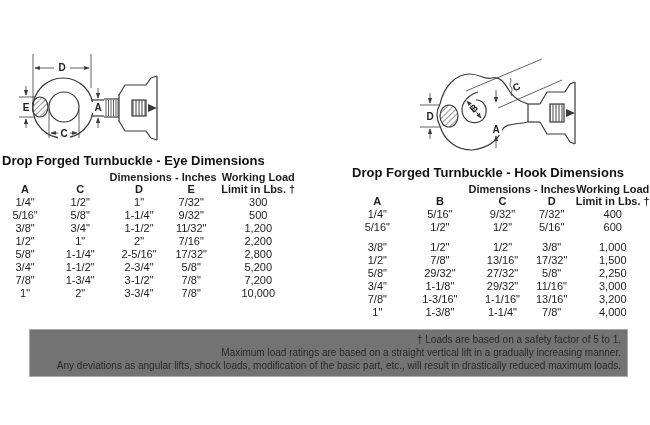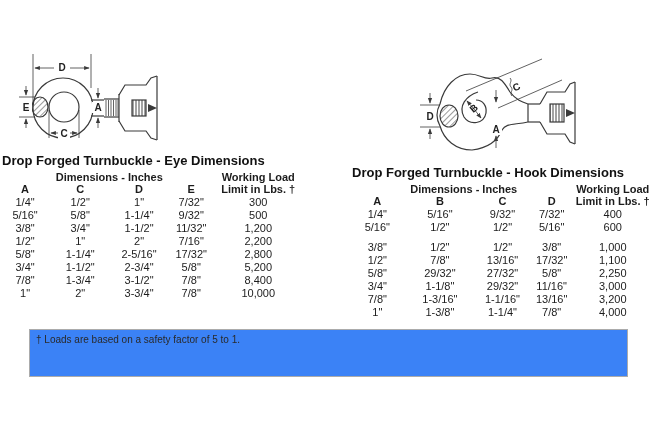--- a/index.html
+++ b/index.html
@@ -12,33 +12,33 @@
   #eye-diagram{left:6px;top:14px;}
   #hook-diagram{left:390px;top:16px;}
   svg text{font-family:"Liberation Sans",sans-serif;font-size:10px;font-weight:bold;fill:#222;}
 
   .tbl{position:absolute;top:153px;width:298px;}
   #eye-block{left:2px;}
   #hook-block{left:352px;margin-top:12px;}
   .tbl-title{font-size:13px;font-weight:bold;margin:0 0 3px 0;color:#111;}
   .hdr1{display:flex;font-size:11px;font-weight:bold;line-height:12px;}
   .hdr2{display:flex;font-size:11px;font-weight:bold;line-height:13px;}
-  .dims{text-align:center;}
+  .dims{text-align:right;}
   .eye .dims{width:72%;} .eye .wll{width:28%;text-align:center;}
   .hook .dims{width:75%;} .hook .wll{width:25%;text-align:center;}
   .tr{display:flex;font-size:11px;line-height:13px;}
   .td,.hc{text-align:center;white-space:nowrap;}
   .eye .c0{width:15.5%}.eye .c1{width:21.5%}.eye .c2{width:18%}.eye .c3{width:17%}.eye .c4{width:28%}
   .hook .c0{width:17%}.hook .c1{width:25%}.hook .c2{width:17%}.hook .c3{width:16%}.hook .c4{width:25%}
   .gap{margin-top:7px;}
 
   .footnotes{
     position:absolute;left:29px;top:329px;width:585px;height:40px;
     border:1px solid #ababab;padding:3px 6px;
-    font-size:10px;line-height:13px;color:#2a2a2a;background:#3b82f6;
+    font-size:10px;line-height:13px;color:#2a2a2a;background:#737373;text-align:right;
   }
   .footnotes p{margin:0;white-space:nowrap;}
 </style>
 </head>
 <body>
 
 <svg id="eye-diagram" class="diagram" width="214" height="138" viewBox="0 0 214 138">
   <defs>
     <marker id="arwE" viewBox="0 0 8 8" refX="7" refY="4" markerWidth="7" markerHeight="7" orient="auto">
       <path d="M0,1 L8,4 L0,7 Z" fill="#3a3a3a"></path>
@@ -232,21 +232,21 @@
         <div class="td c1">1-1/2"</div>
         <div class="td c2">2-3/4"</div>
         <div class="td c3">5/8"</div>
         <div class="td c4">5,200</div>
       </div>
       <div class="tr">
         <div class="td c0">7/8"</div>
         <div class="td c1">1-3/4"</div>
         <div class="td c2">3-1/2"</div>
         <div class="td c3">7/8"</div>
-        <div class="td c4">8,400</div>
+        <div class="td c4">7,200</div>
       </div>
       <div class="tr">
         <div class="td c0">1"</div>
         <div class="td c1">2"</div>
         <div class="td c2">3-3/4"</div>
         <div class="td c3">7/8"</div>
         <div class="td c4">10,000</div>
       </div>
     </div>
 </section>
@@ -284,21 +284,21 @@
         <div class="td c1">1/2"</div>
         <div class="td c2">1/2"</div>
         <div class="td c3">3/8"</div>
         <div class="td c4">1,000</div>
       </div>
       <div class="tr">
         <div class="td c0">1/2"</div>
         <div class="td c1">7/8"</div>
         <div class="td c2">13/16"</div>
         <div class="td c3">17/32"</div>
-        <div class="td c4">1,100</div>
+        <div class="td c4">1,500</div>
       </div>
       <div class="tr">
         <div class="td c0">5/8"</div>
         <div class="td c1">29/32"</div>
         <div class="td c2">27/32"</div>
         <div class="td c3">5/8"</div>
         <div class="td c4">2,250</div>
       </div>
       <div class="tr">
         <div class="td c0">3/4"</div>
@@ -319,13 +319,15 @@
         <div class="td c1">1-3/8"</div>
         <div class="td c2">1-1/4"</div>
         <div class="td c3">7/8"</div>
         <div class="td c4">4,000</div>
       </div>
     </div>
 </section>
 
 <div class="footnotes">
   <p>† Loads are based on a safety factor of 5 to 1.</p>
+  <p>Maximum load ratings are based on a straight vertical lift in a gradually increasing manner.</p>
+  <p>Any deviations as angular lifts, shock loads, modification of the basic part, etc., will result in drastically reduced maximum loads.</p>
 </div>
 
 </body></html>

